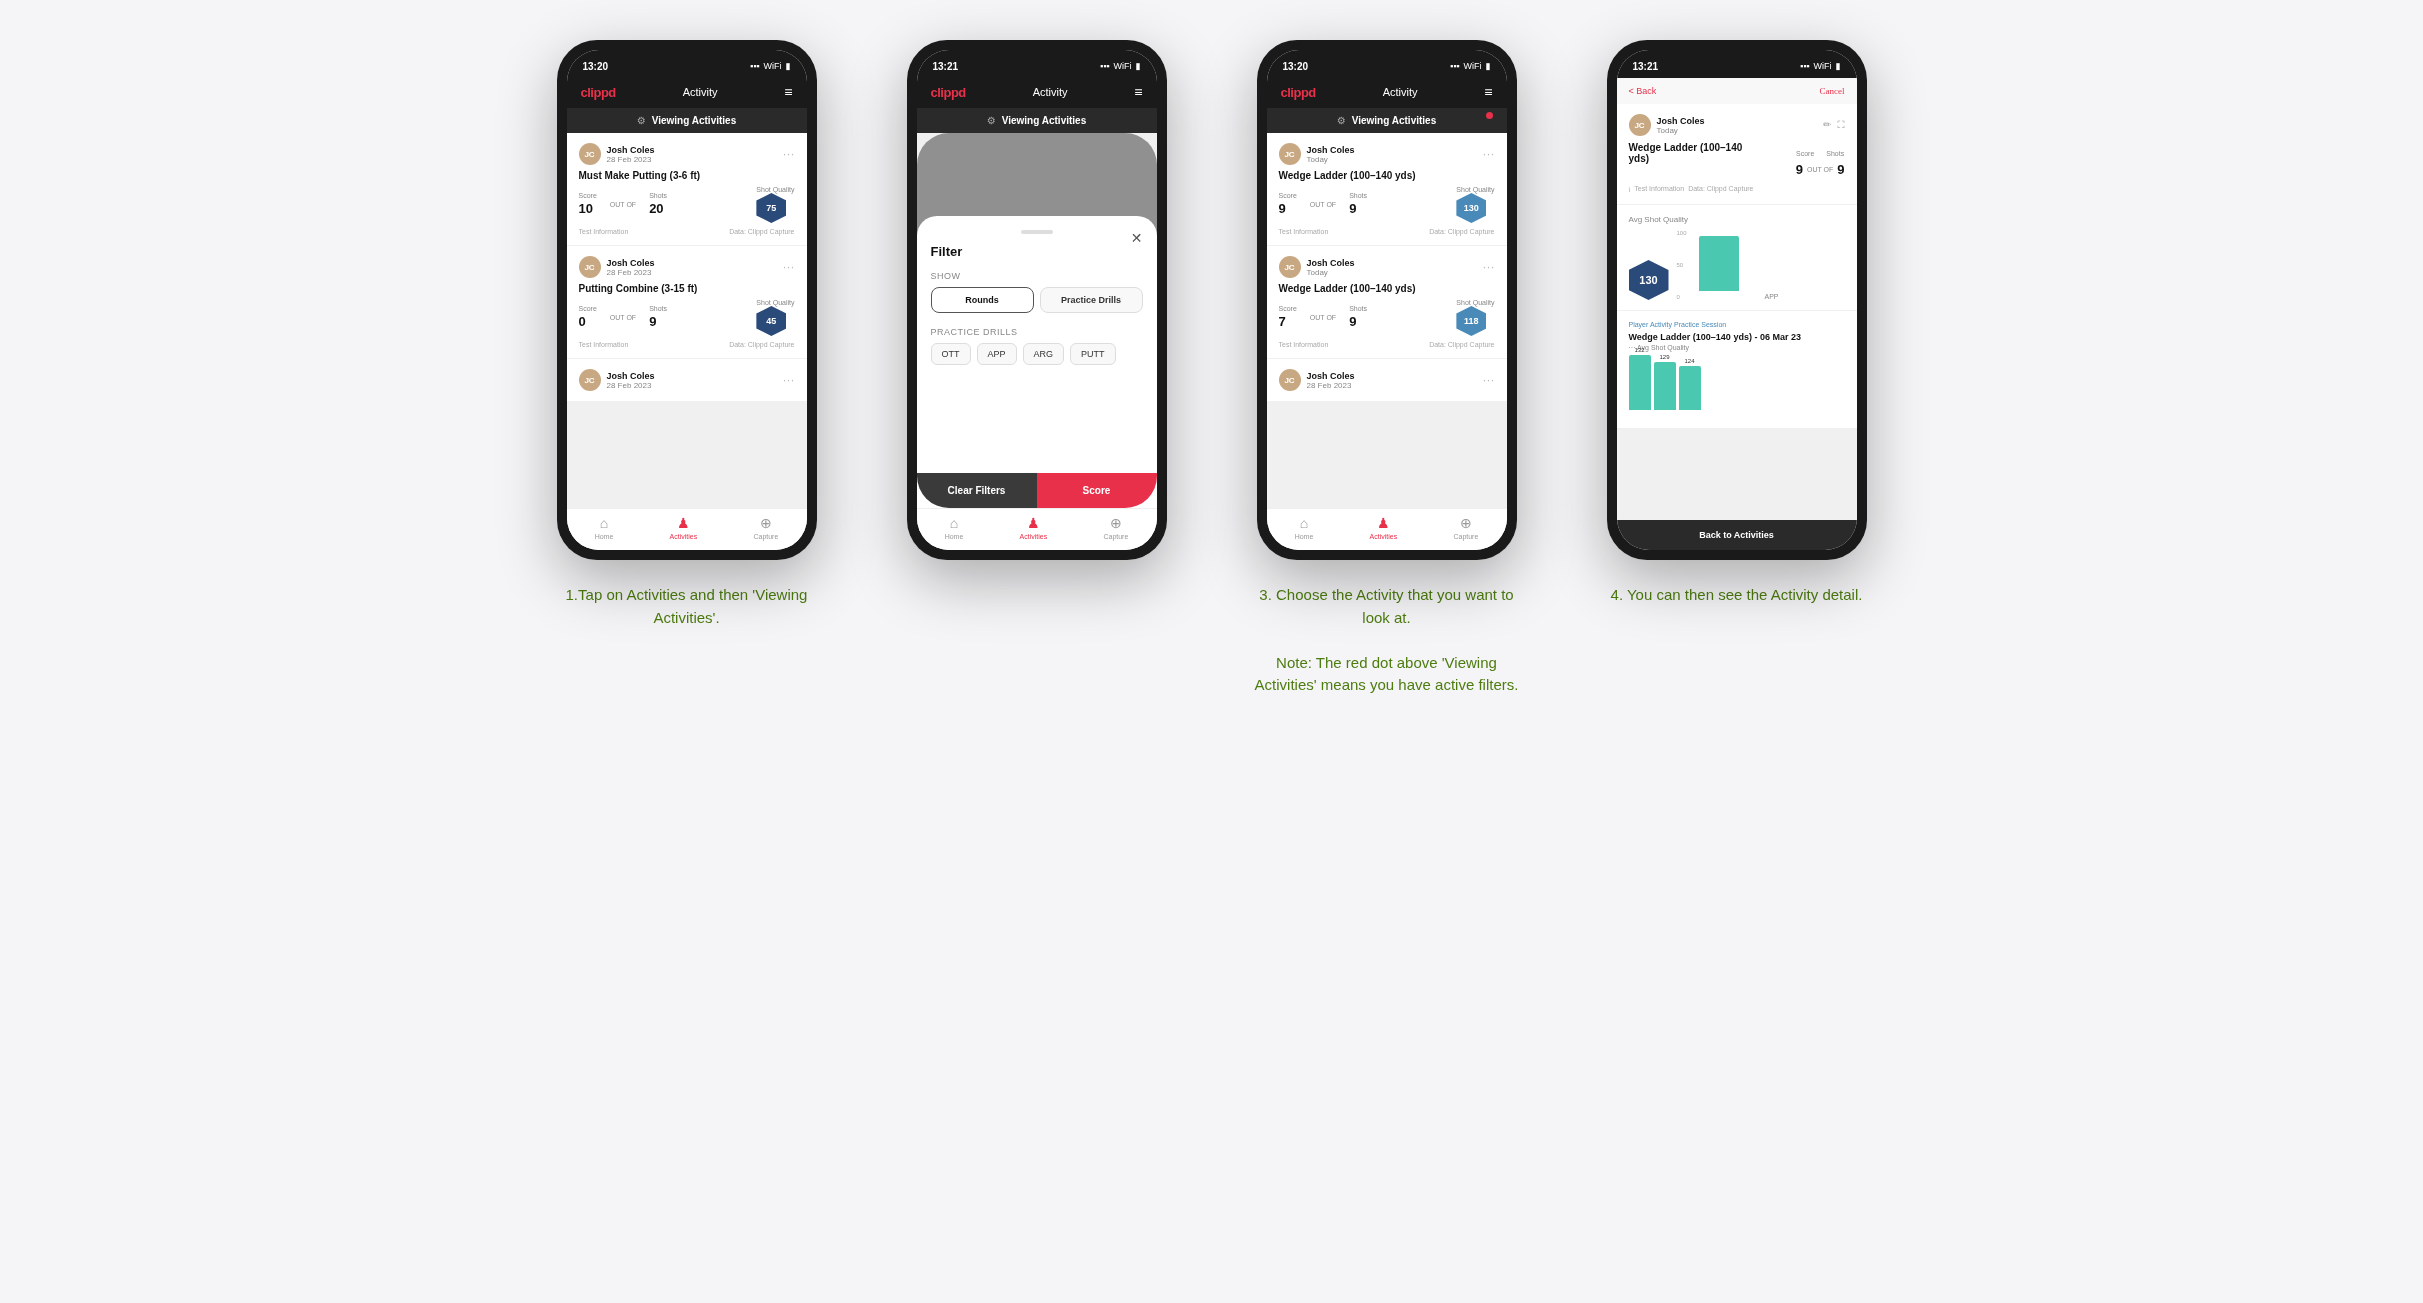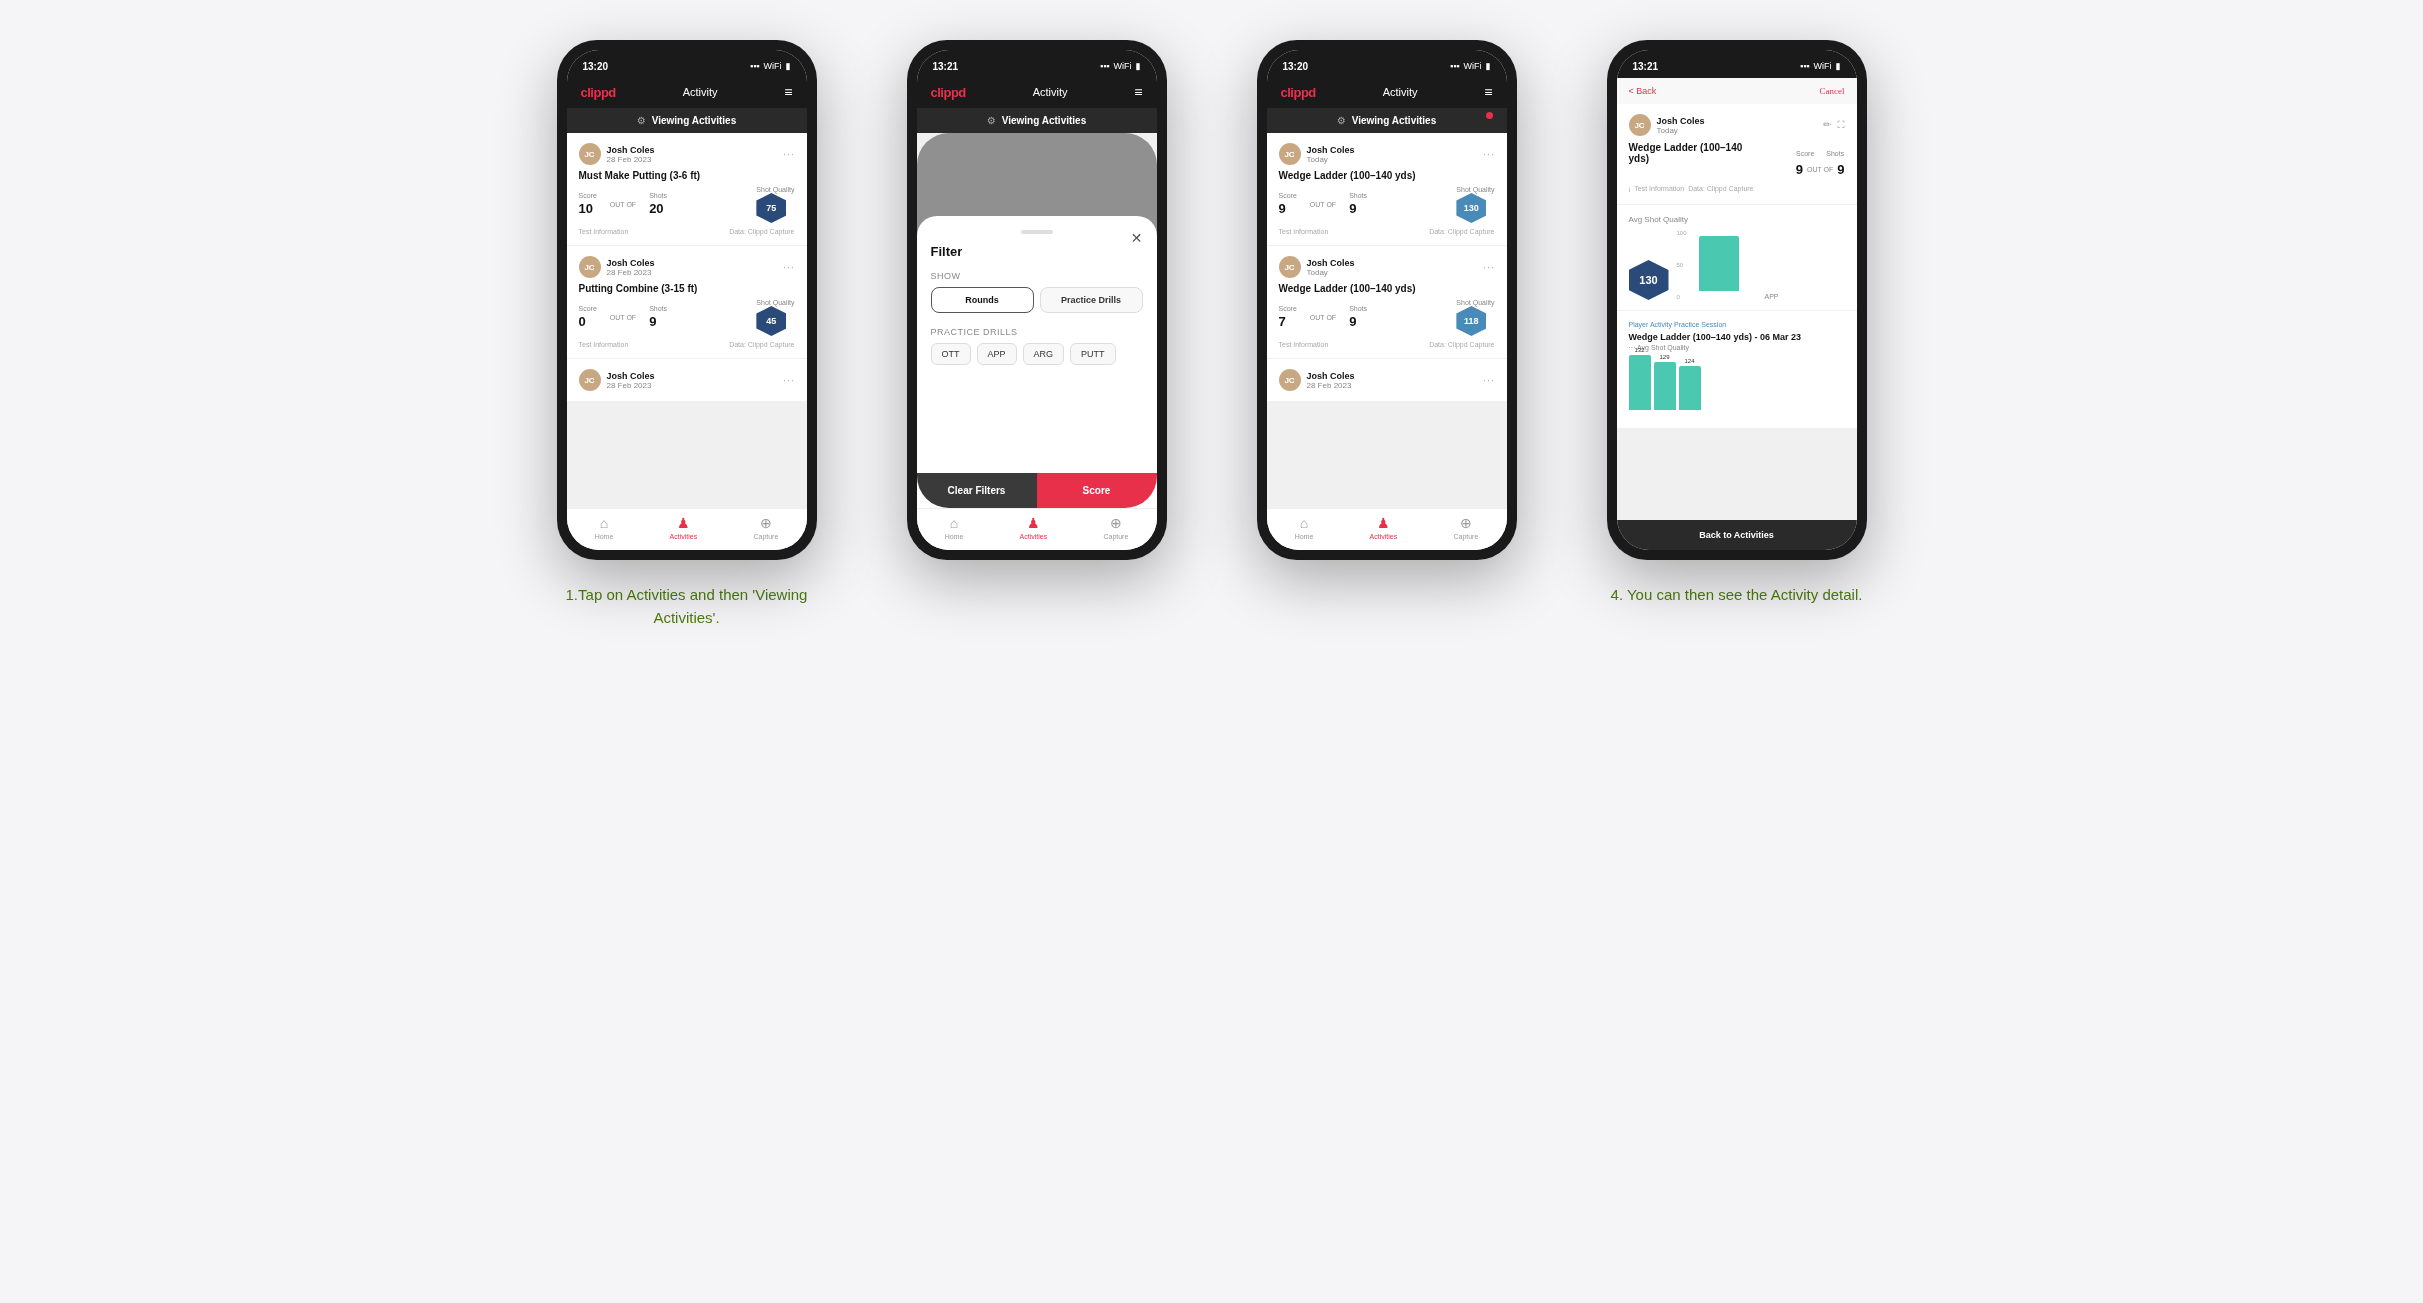--- a/index.html
+++ b/index.html
@@ -839,20 +839,21 @@
             <span class="nav-icon active">♟</span>
             <span class="nav-label active">Activities</span>
           </div>
           <div class="nav-item">
             <span class="nav-icon">⊕</span>
             <span class="nav-label">Capture</span>
           </div>
         </div>
       </div>
     </div>
+    <p class="step-caption">3. Choose the Activity that you want to look at.<br><br>Note: The red dot above 'Viewing Activities' means you have active filters.</p>
   </div>
 
   <div class="step-column">
     <div class="phone">
       <div class="phone-inner">
         <div class="phone-notch"></div>
         <div class="status-bar">
           <span class="status-bar-time">13:21</span>
           <div class="status-bar-icons">
             <span>▪▪▪</span>

